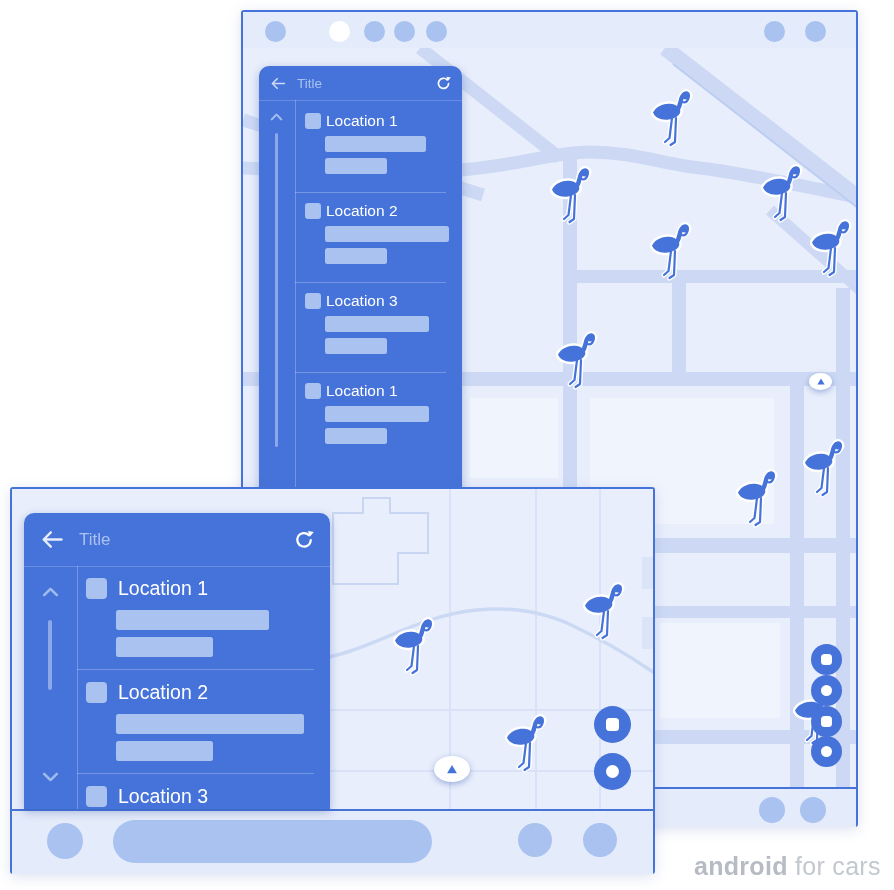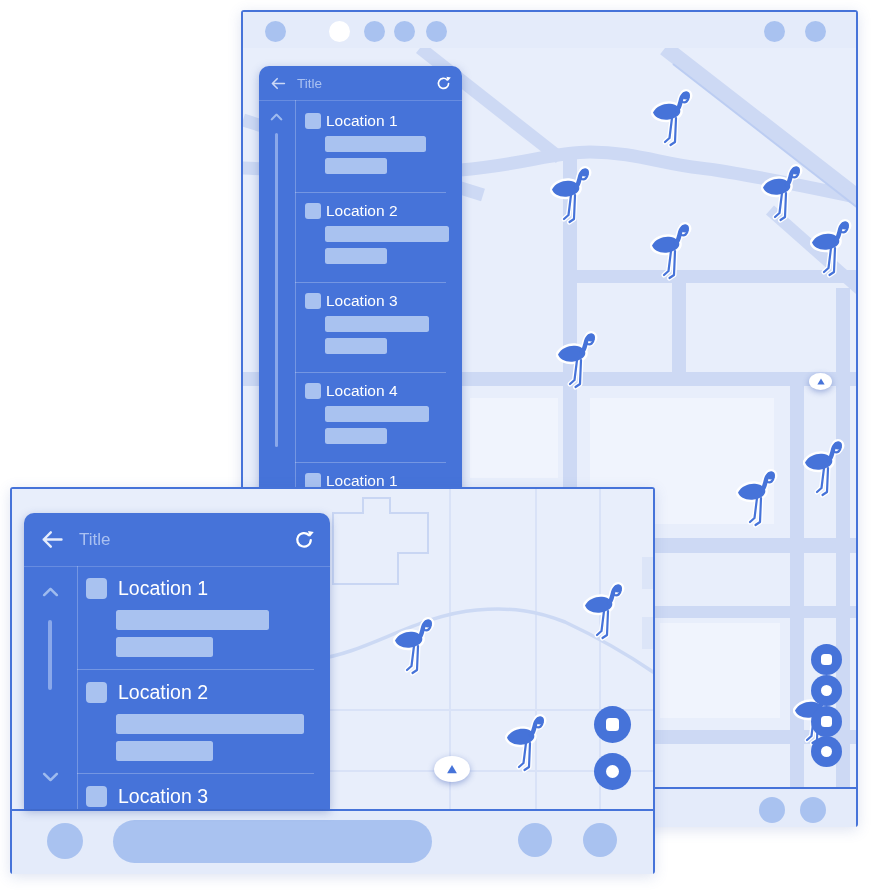--- a/index.html
+++ b/index.html
@@ -243,26 +243,20 @@
           <span class="bar bar2"></span>
         </div>
         <div class="item">
           <span class="itemicon"></span>
           <span class="ititle">Location 3</span>
           <span class="bar bar1" style="width:104px"></span>
           <span class="bar bar2"></span>
         </div>
         <div class="item">
           <span class="itemicon"></span>
-          <span class="ititle">Location 4</span>
-          <span class="bar bar1" style="width:104px"></span>
-          <span class="bar bar2"></span>
-        </div>
-        <div class="item">
-          <span class="itemicon"></span>
           <span class="ititle">Location 1</span>
           <span class="bar bar1" style="width:104px"></span>
           <span class="bar bar2"></span>
         </div>
       </div>
     </aside>
   </section>
 
   <section class="frame landscape">
 
@@ -349,14 +343,15 @@
         </div>
         <div class="item">
           <span class="itemicon"></span>
           <span class="ititle">Location 3</span>
 
         </div>
       </div>
     </aside>
   </section>
 
+  <div class="logo"><b>android</b><span> for cars</span></div>
 
 </div>
 
 </body></html>

